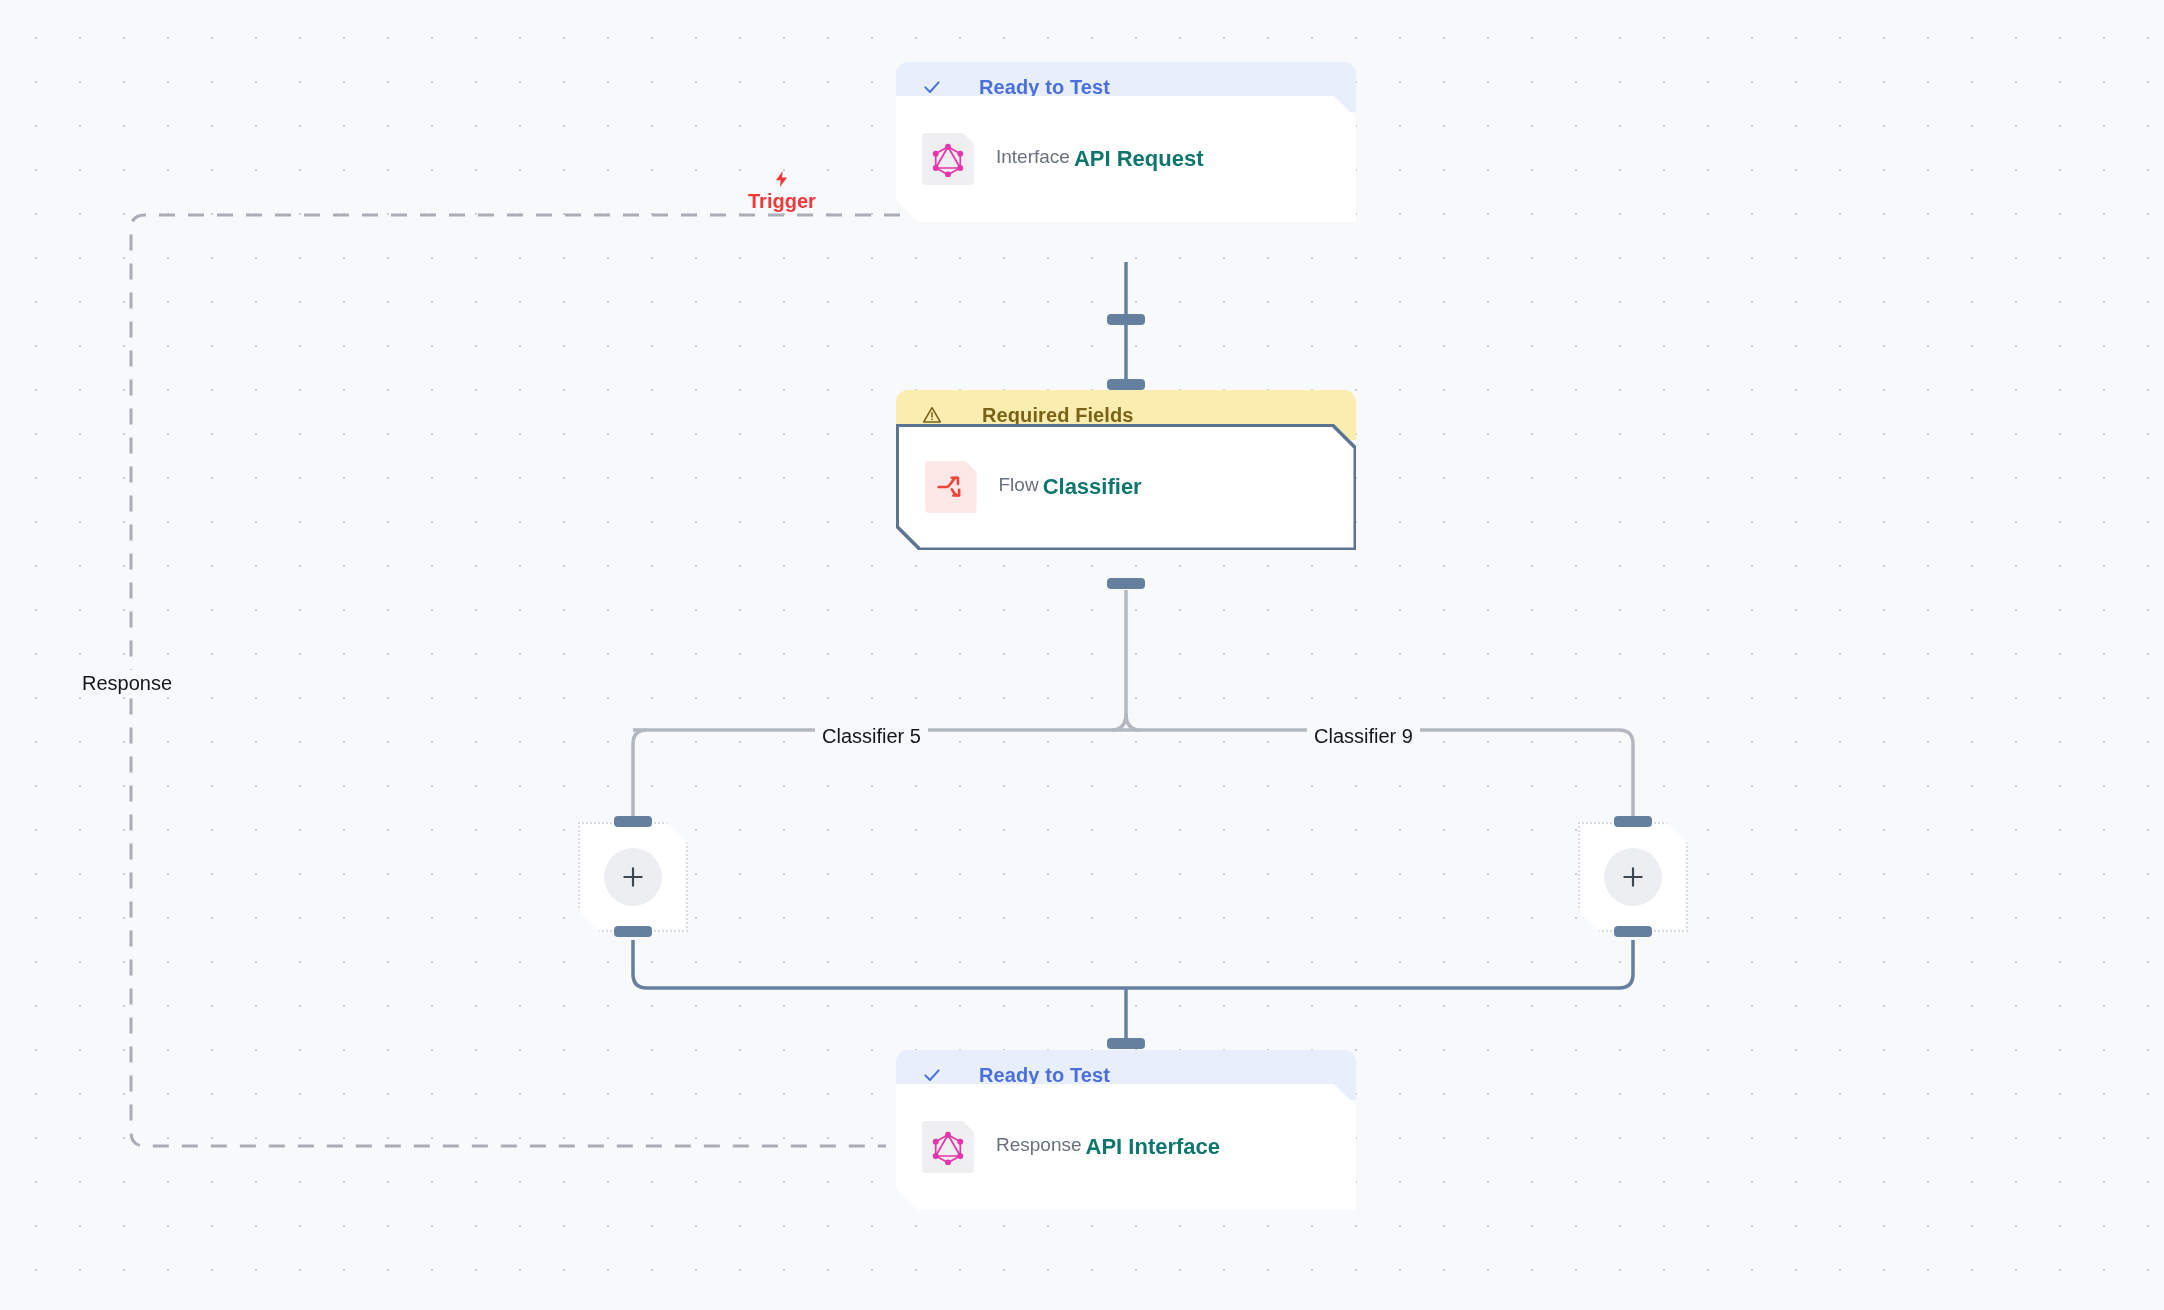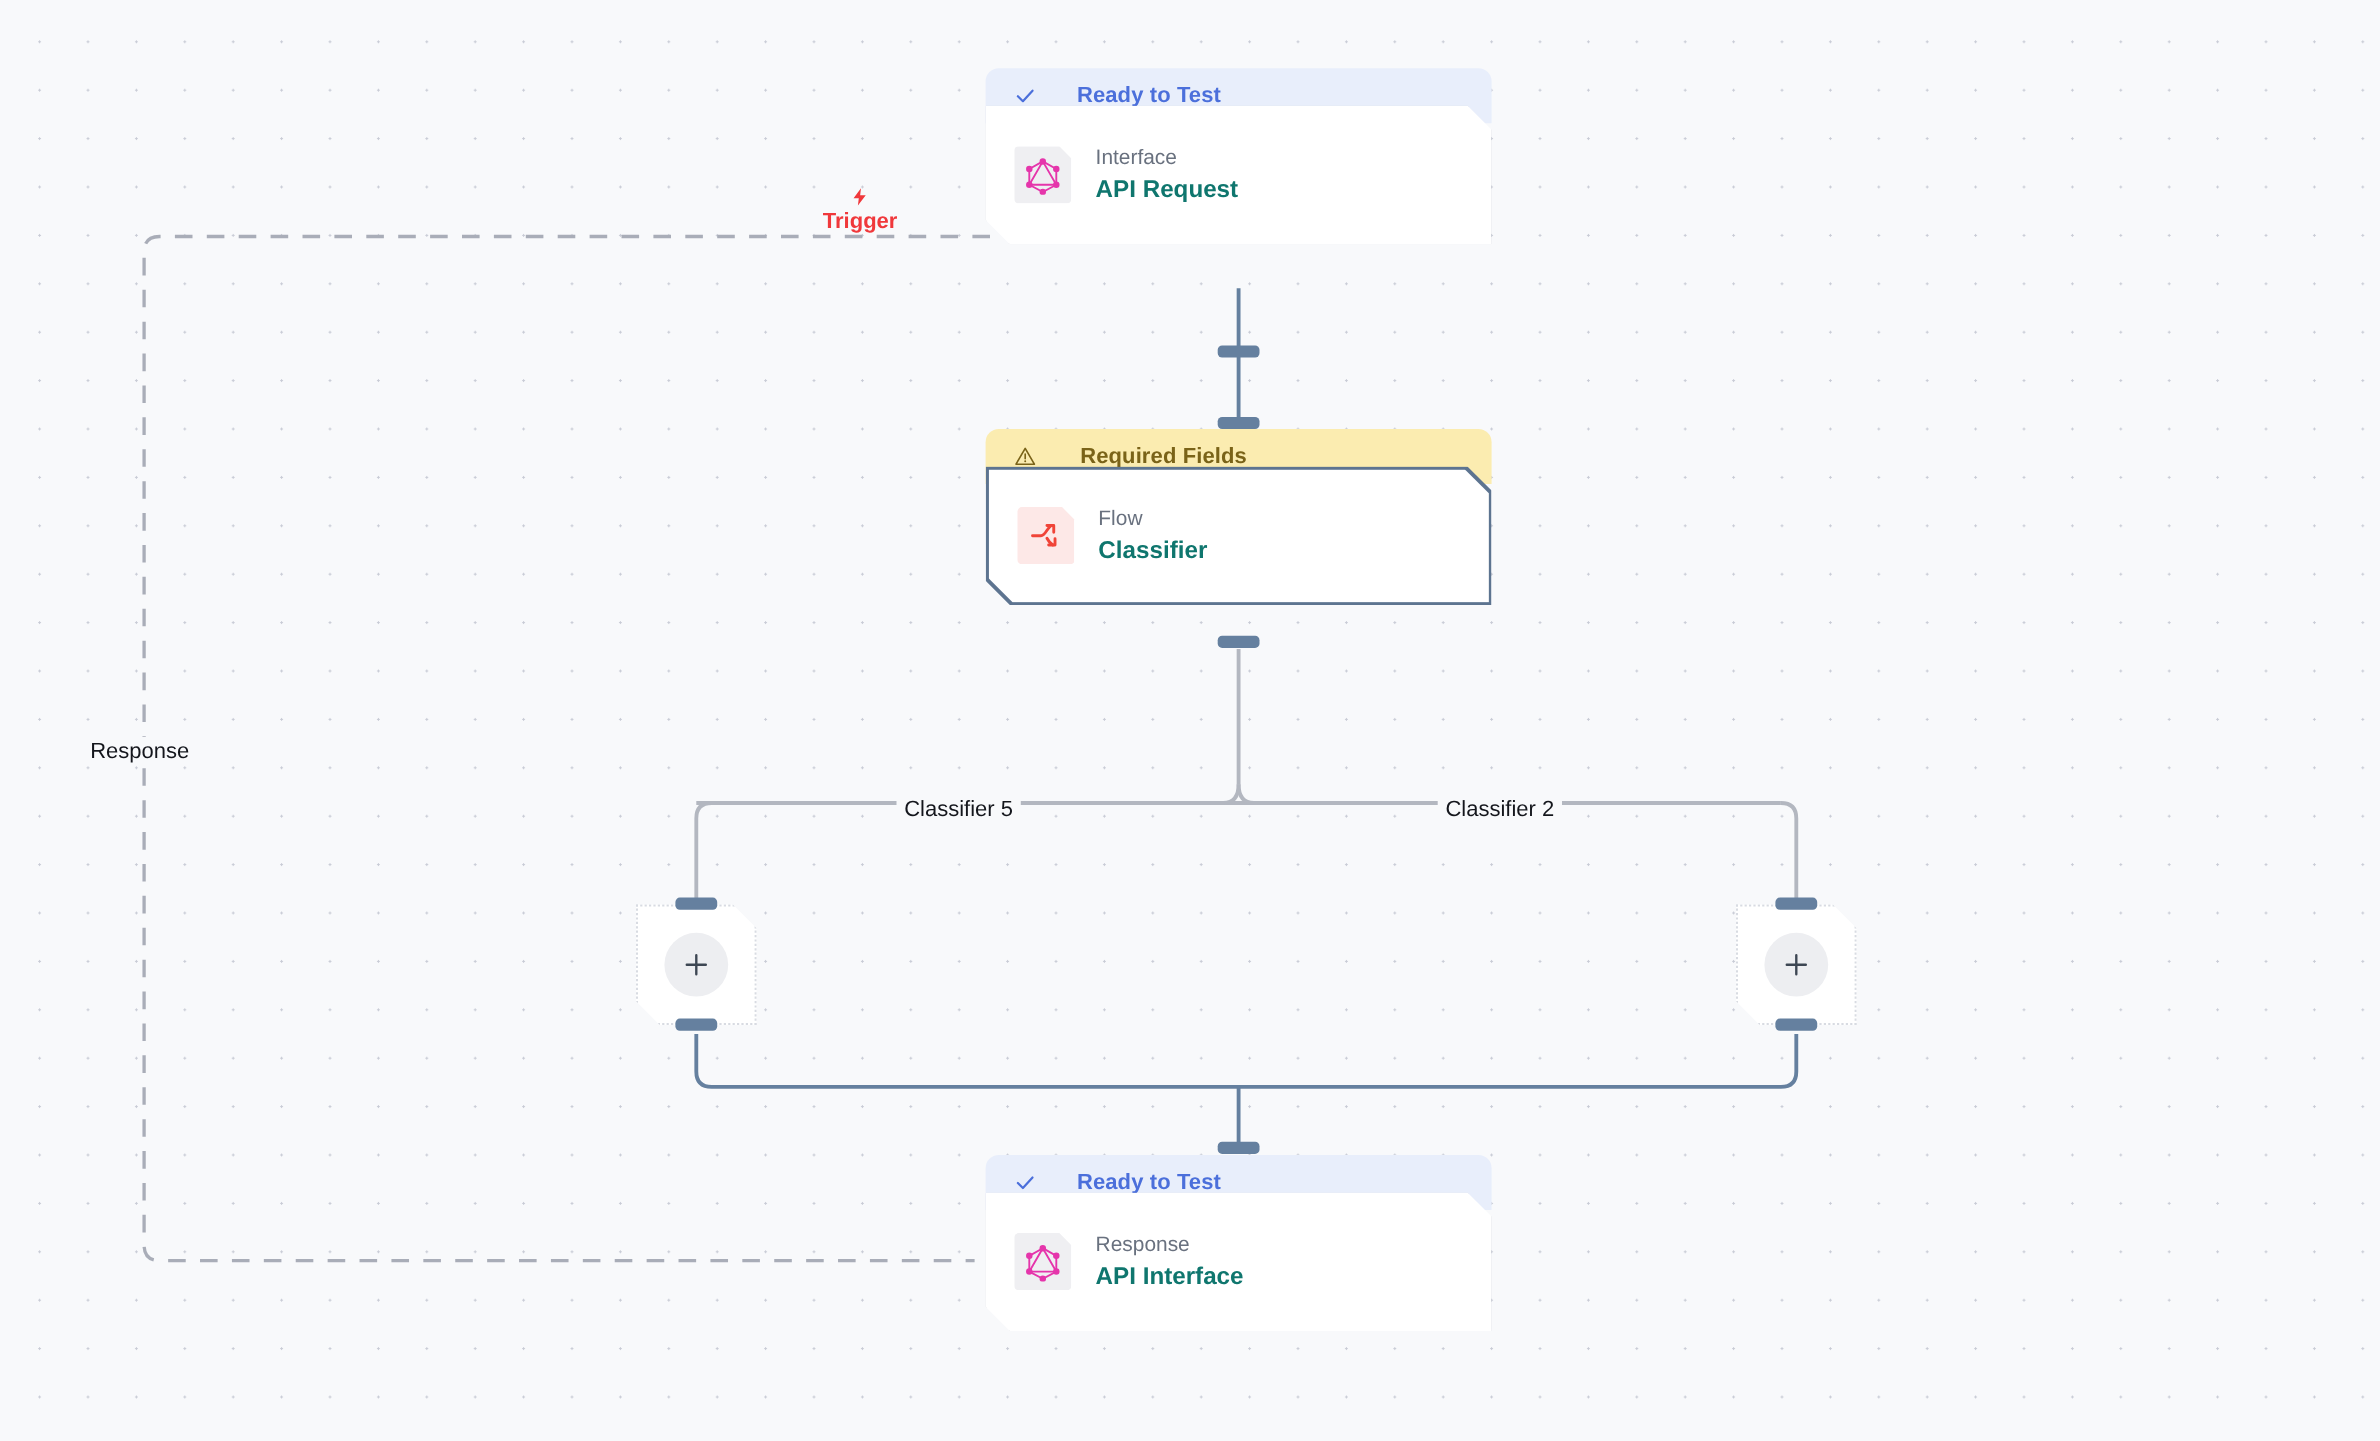--- a/index.html
+++ b/index.html
@@ -122,21 +122,21 @@
     align-items: center;
     justify-content: center;
     clip-path: polygon(0 0, calc(100% - 11px) 0, 100% 11px, 100% 100%, 0 100%);
   }
   .node-icon.graphql { background: #EFEFF2; }
   .node-icon.flow    { background: #FDE8E7; }
 
   .node-text {
     margin-left: 22px;
     display: flex;
-    flex-direction: column;
+    flex-direction: row;
     justify-content: center;
     gap: 4px;
   }
   .node-kind {
     font-size: 19px;
     color: #69717F;
     line-height: 1.15;
   }
   .node-title {
     font-size: 22px;
@@ -233,21 +233,21 @@
     <svg width="19" height="22" viewBox="0 0 24 24" aria-hidden="true">
       <path d="M13.5 2 L5 13.5 H11 L10 22 L19 10 H12.6 Z" fill="#F0383B"></path>
     </svg>
     <span>Trigger</span>
   </div>
 
   <div class="edge-label plain" style="left:75px; top:670px;">Response</div>
 
   <div class="edge-label plain" style="left:815px; top:723px;">Classifier 5</div>
 
-  <div class="edge-label plain" style="left:1307px; top:723px;">Classifier 2</div>
+  <div class="edge-label plain" style="left:1307px; top:723px;">Classifier 9</div>
 
   <div class="node" style="left:896px; top:62px;">
     <div class="status-banner ready">
       <span class="sb-icon">
         <svg width="20" height="20" viewBox="0 0 24 24" aria-hidden="true">
           <path d="M4 12.5 L9.5 18 L20 6.5" fill="none" stroke="#4B6FDB" stroke-width="2.4" stroke-linecap="round" stroke-linejoin="round"></path>
         </svg>
       </span>
       <span class="sb-label">Ready to Test</span>
     </div>

